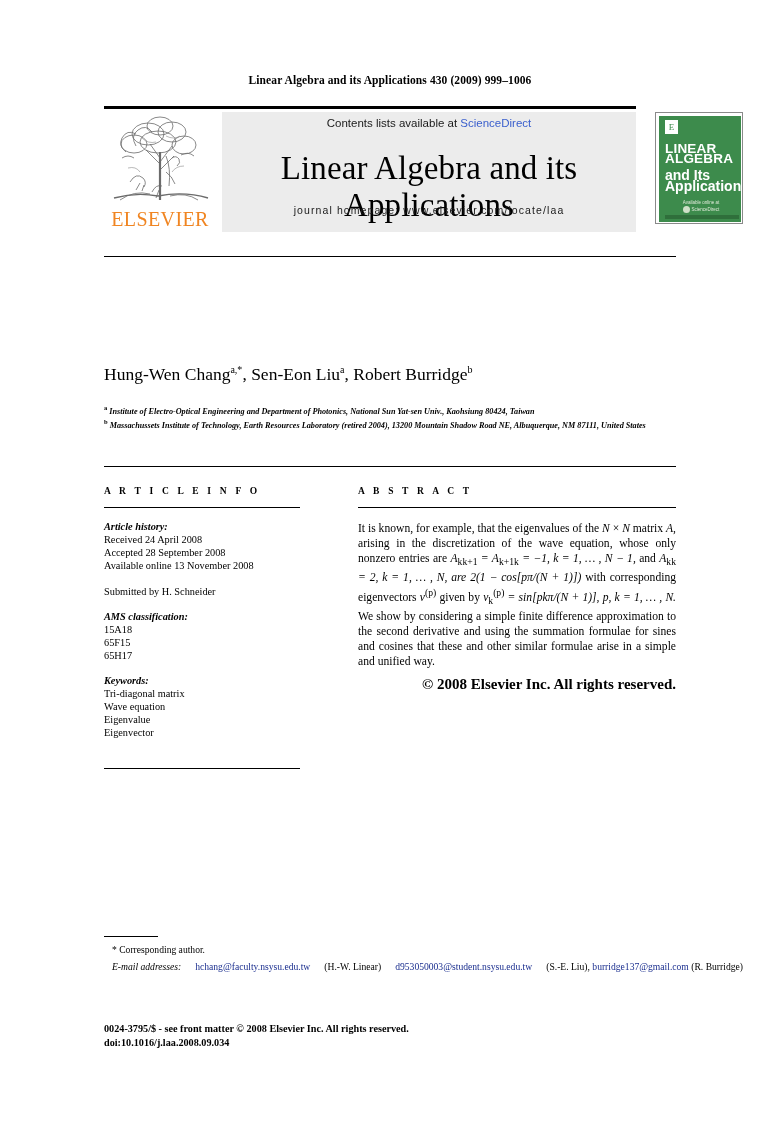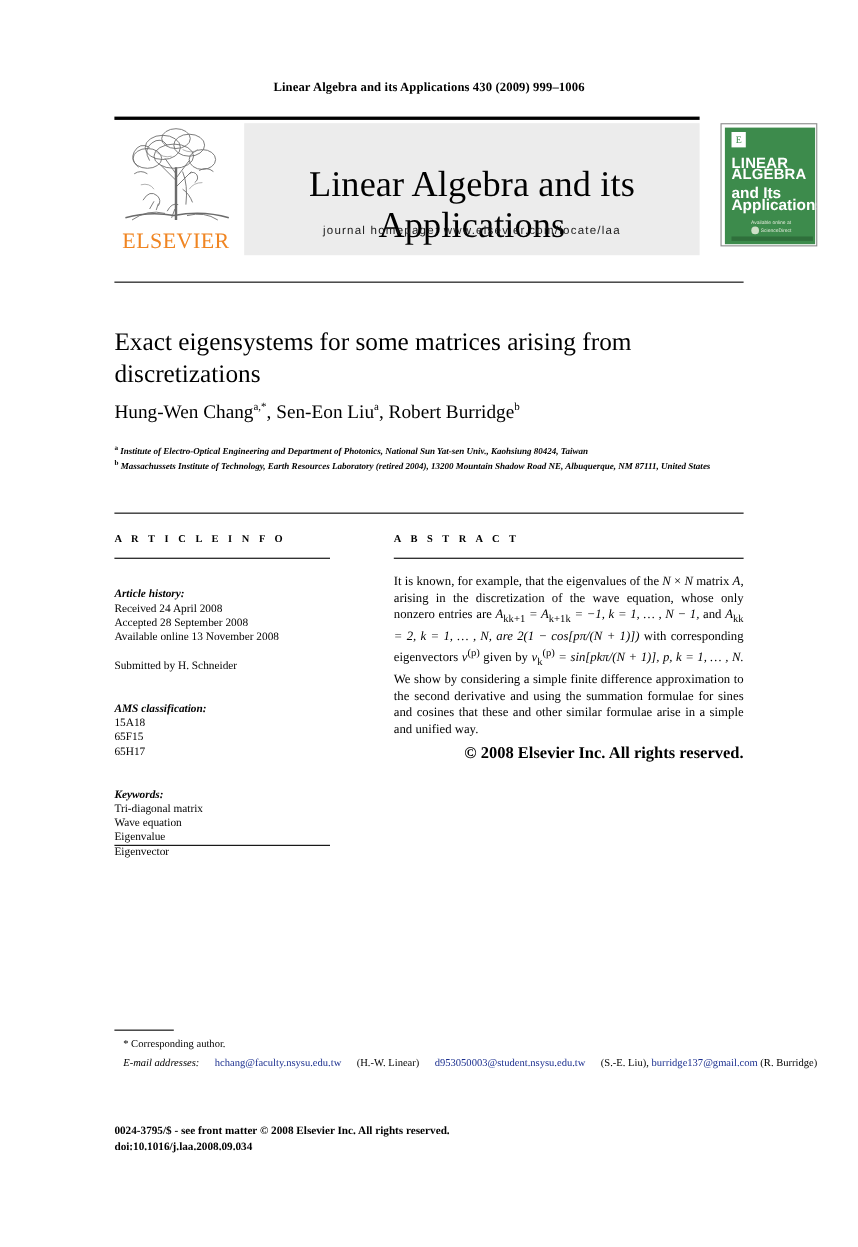--- a/index.html
+++ b/index.html
@@ -235,21 +235,21 @@
     font-size: 9.5px;
     letter-spacing: 3.2px;
   }
   .hr-thin {
     width: 100%;
     height: 1px;
     background: #000;
     margin-top: 11px;
   }
   .info-block {
-    margin-top: 26px;
+    margin-top: 12px;
     font-family: "Liberation Serif", serif;
     font-size: 10.3px;
     line-height: 13px;
   }
   .info-block .lbl {
     font-style: italic;
     font-weight: bold;
   }
   .info-gap { height: 13px; }
 
@@ -346,41 +346,43 @@
       </g>
       <g stroke="#8a8a8a" fill="none" stroke-width="0.6">
         <path d="M36 26 q6 6 14 4 M60 24 q8 4 14 0"></path>
         <path d="M22 56 q8 -2 12 4 M78 54 q-8 0 -12 6"></path>
       </g>
     </svg>
     <div class="elsevier-word">ELSEVIER</div>
   </div>
 
   <div class="grey-band"></div>
+  <div class="contents-line">
+    <span>Contents lists available at </span><span class="sd">ScienceDirect</span>
+  </div>
   <div class="journal-title">Linear Algebra and its Applications</div>
   <div class="homepage-line">journal homepage: www.elsevier.com/locate/laa</div>
 
   <div class="cover">
     <div class="cover-inner">
       <div class="cover-elsmark">E</div>
       <div class="cover-l1">LINEAR</div>
       <div class="cover-l2">ALGEBRA</div>
       <div class="cover-l3">and Its</div>
       <div class="cover-l4">Applications</div>
       <div class="cover-sd">
         <span>Available online at</span><br>
         <span class="orb"></span><span>ScienceDirect</span>
       </div>
       <div class="cover-bottombar"></div>
     </div>
   </div>
 
   <div class="rule-under-masthead"></div>
 
-  <div class="article-title">Exact eigensystems for some matrices arising from discretizations</div>
 
   <div class="authors">
     <span>Hung-Wen Chang</span><sup>a,*</sup>, <span>Sen-Eon Liu</span><sup>a</sup>, <span>Robert Burridge</span><sup>b</sup>
   </div>
 
   <div class="affil affil-a">
     <sup>a</sup> <span>Institute of Electro-Optical Engineering and Department of Photonics, National Sun Yat-sen Univ., Kaohsiung 80424, Taiwan</span>
   </div>
   <div class="affil affil-b">
     <sup>b</sup> <span>Massachussets Institute of Technology, Earth Resources Laboratory (retired 2004), 13200 Mountain Shadow Road NE, Albuquerque, NM 87111, United States</span>

